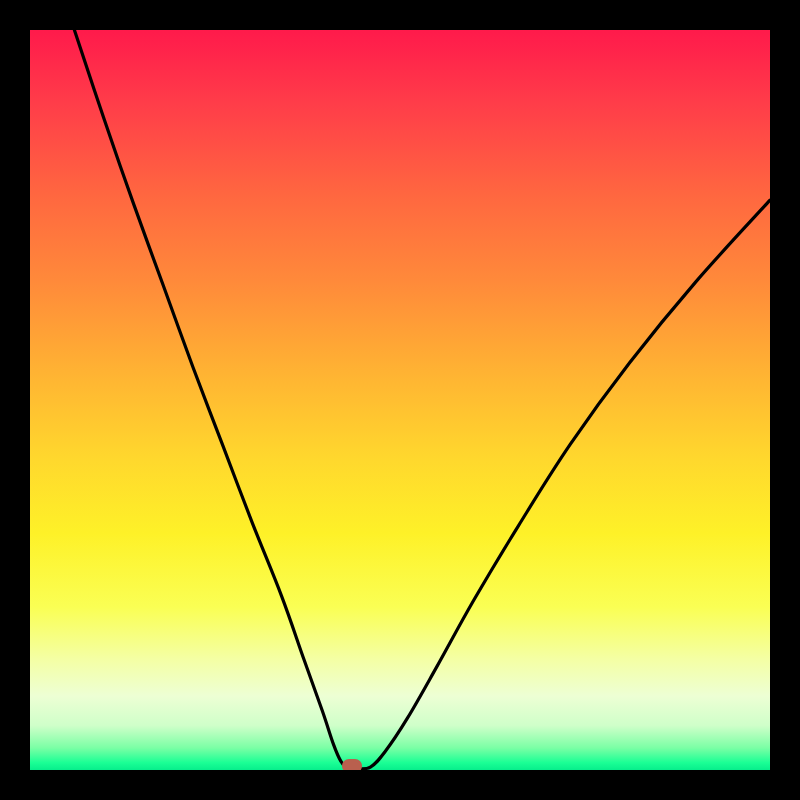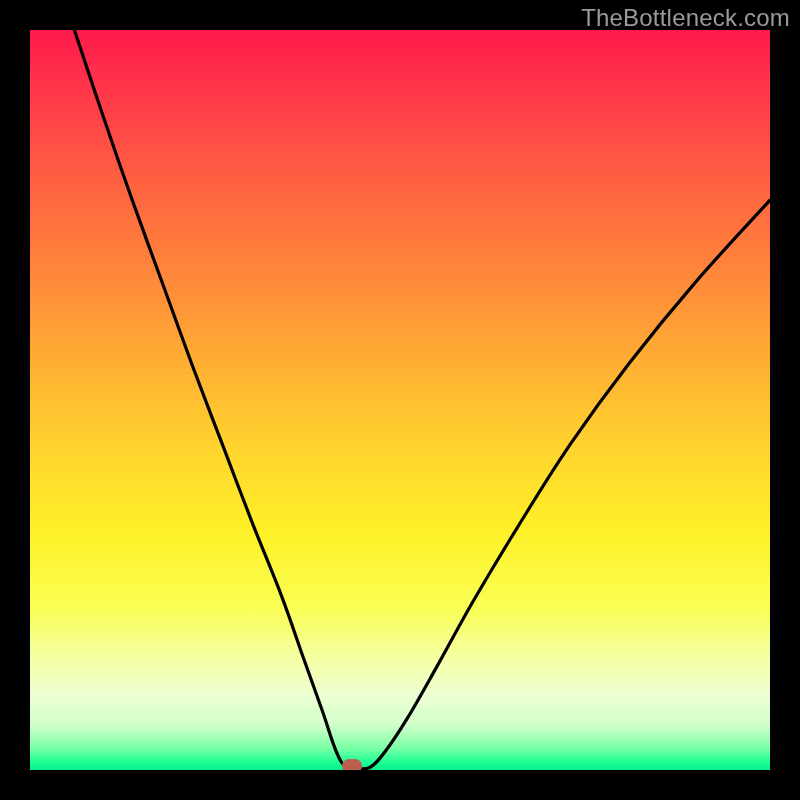--- a/index.html
+++ b/index.html
@@ -78,21 +78,20 @@
     background: #b9604e;
     z-index: 12;
     transform: translate(-50%, -50%);
   }
 </style>
 </head>
 <body>
 
 <div class="frame">
 
-  <div class="watermark">TheBottleneck.com</div>
 
   <div class="plot">
     <div class="gradient"></div>
 
     <svg class="curve" viewBox="0 0 740 740" preserveAspectRatio="none">
       <path id="curve-path" fill="none" stroke="#000000" stroke-width="3.2" stroke-linecap="round" d="M 44.40 0.00 C 49.73 15.98, 63.34 57.50, 74.00 88.80 C 84.66 120.10, 92.94 143.93, 103.60 173.90 C 114.26 203.87, 122.54 226.00, 133.20 255.30 C 143.86 284.60, 152.14 308.06, 162.80 336.70 C 173.46 365.34, 181.74 386.43, 192.40 414.40 C 203.06 442.37, 211.34 464.79, 222.00 492.10 C 232.66 519.41, 242.28 541.46, 251.60 566.10 C 260.92 590.74, 266.47 608.35, 273.80 629.00 C 281.13 649.65, 286.97 665.48, 292.30 680.80 C 297.63 696.12, 300.07 705.04, 303.40 714.10 C 306.73 723.16, 308.14 726.72, 310.80 731.12 C 313.46 735.52, 315.54 737.19, 318.20 738.52 C 320.86 739.85, 321.60 738.79, 325.60 738.52 C 329.60 738.25, 335.07 740.10, 340.40 737.04 C 345.73 733.98, 348.54 730.29, 355.20 721.50 C 361.86 712.71, 368.08 703.52, 377.40 688.20 C 386.72 672.88, 395.01 657.71, 407.00 636.40 C 418.99 615.09, 429.35 595.11, 444.00 569.80 C 458.65 544.49, 471.08 523.77, 488.40 495.80 C 505.72 467.83, 520.22 443.70, 540.20 414.40 C 560.18 385.10, 576.76 362.30, 599.40 333.00 C 622.04 303.70, 640.69 280.90, 666.00 251.60 C 691.31 222.30, 726.68 184.85, 740.00 170.20"></path>
     </svg>
 
     <div id="min-marker" class="marker" style="left: 321.9px; top: 736.3px;"></div>
   </div>

